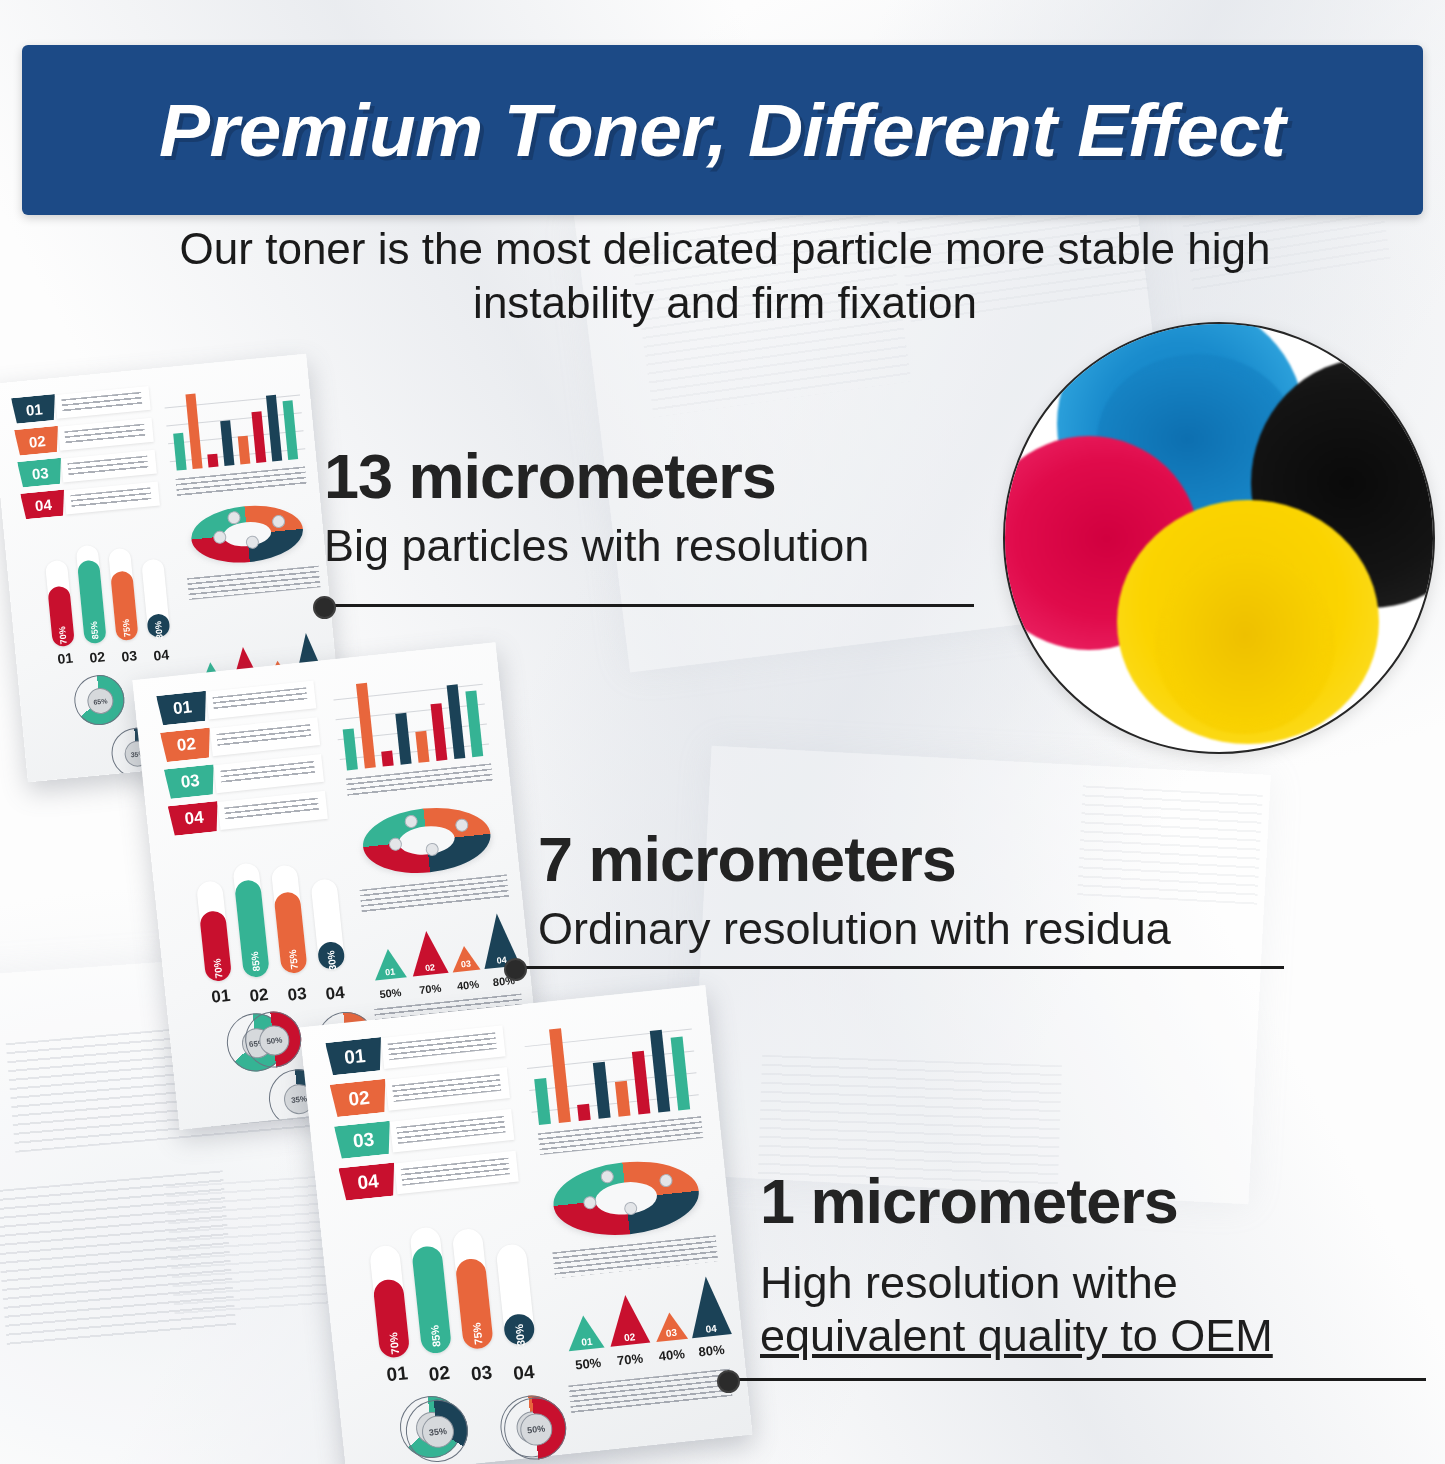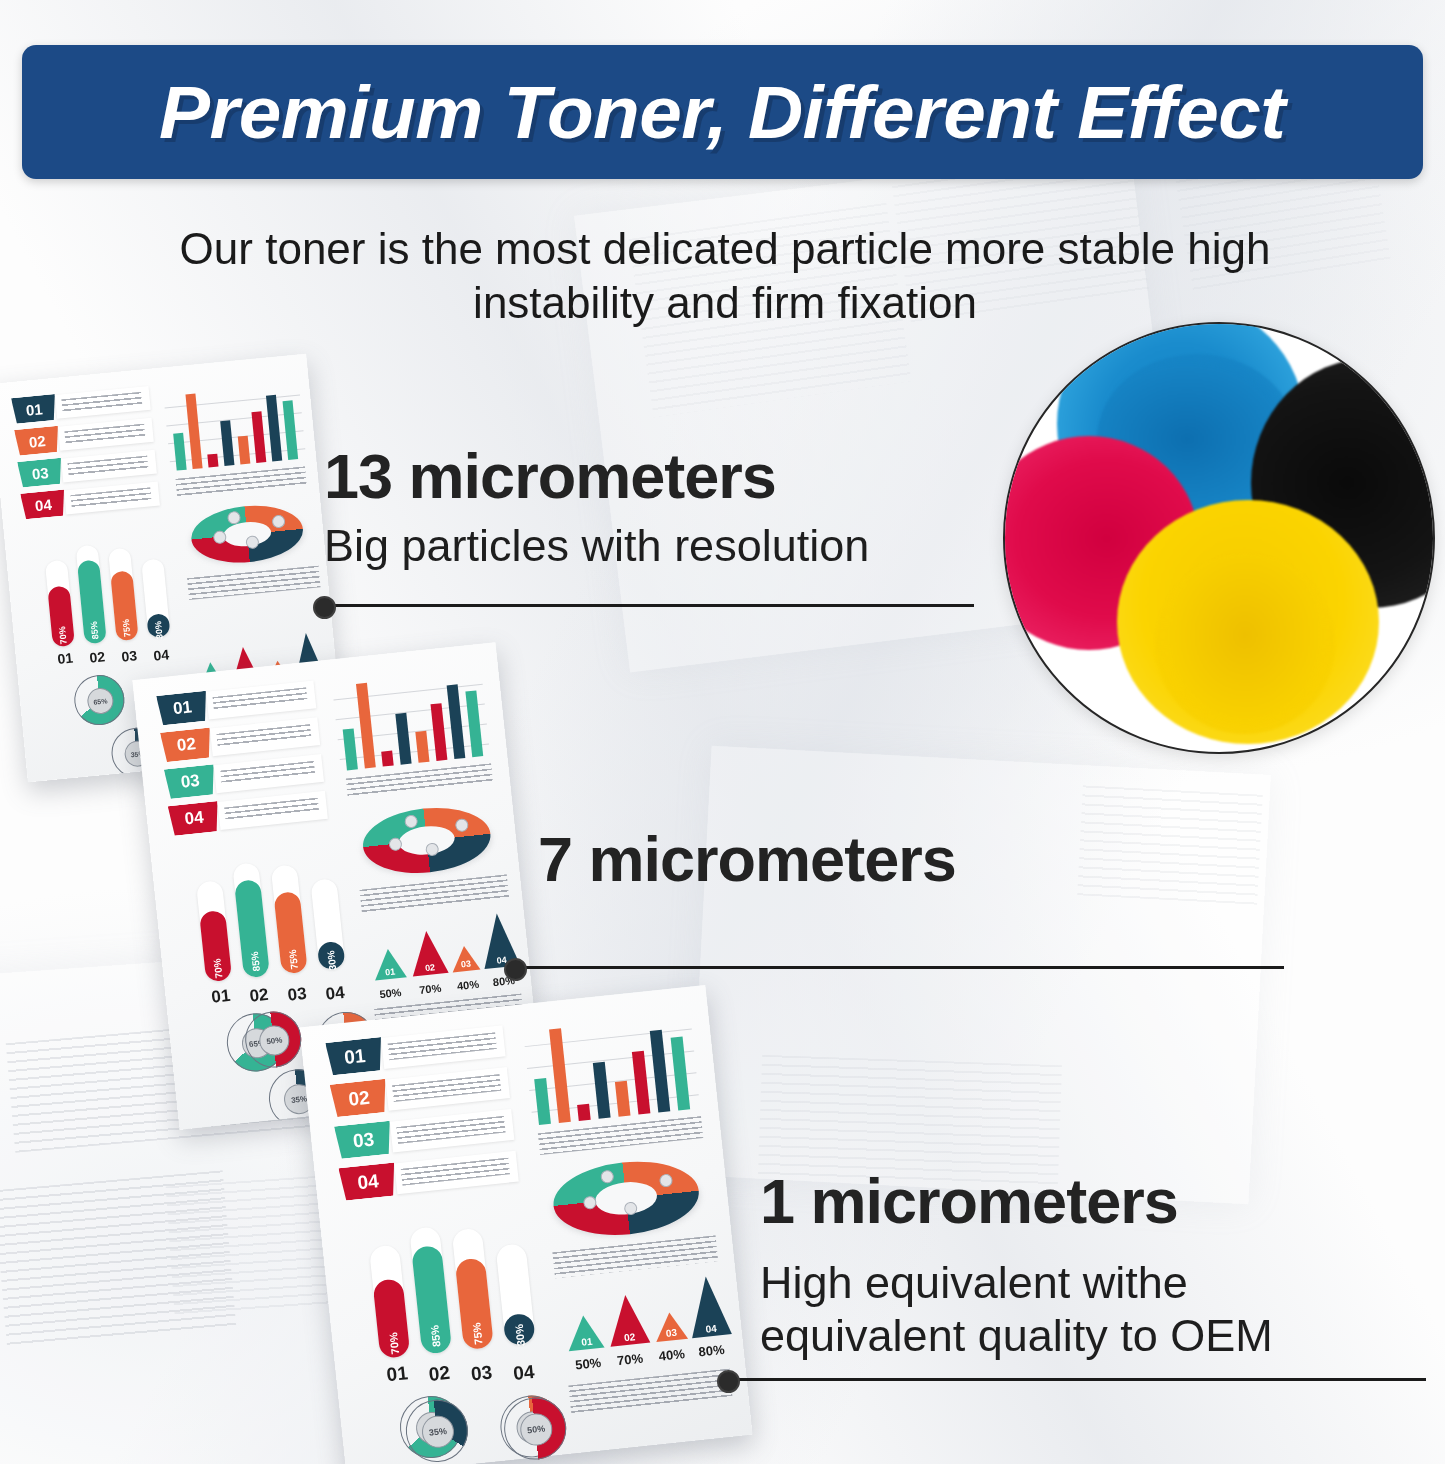--- a/index.html
+++ b/index.html
@@ -48,22 +48,22 @@
       rgba(255,255,255,0) 2px,
       rgba(255,255,255,0) 9px);
   }
 
   
   .banner {
     position: absolute;
     left: 22px;
     top: 45px;
     width: 1401px;
-    height: 134px;
-    border-radius: 14px;
+    height: 170px;
+    border-radius: 6px;
     box-sizing: border-box;
     display: flex;
     align-items: center;
     justify-content: center;
     box-shadow: 0 3px 10px rgba(0,0,0,.18);
   }
   .banner-title {
     font-size: 75px;
     font-weight: bold;
     font-style: italic;
@@ -705,25 +705,26 @@
 
   <div class="callout" style="left:324px;top:443px;width:660px;">
     <div class="big">13 micrometers</div>
     <div class="sub">Big particles with resolution</div>
   </div>
   <div class="rule" style="left:322px;top:604px;width:652px;"></div>
   <div class="rule-dot" style="left:313px;top:596px;"></div>
 
   <div class="callout" style="left:538px;top:826px;width:760px;">
     <div class="big">7 micrometers</div>
+    <div class="sub">Ordinary resolution with residua</div>
   </div>
   <div class="rule" style="left:512px;top:966px;width:772px;"></div>
   <div class="rule-dot" style="left:504px;top:958px;"></div>
 
   <div class="callout" style="left:760px;top:1168px;width:620px;">
     <div class="big">1 micrometers</div>
-    <div class="sub two-line" style="margin-top:22px;">High equivalent withe</div>
-    <div class="sub two-line" style="margin-top:0;">equivalent quality to OEM</div>
+    <div class="sub two-line" style="margin-top:22px;">High resolution withe</div>
+    <div class="sub two-line" style="margin-top:0;text-decoration:underline;">equivalent quality to OEM</div>
   </div>
   <div class="rule" style="left:726px;top:1378px;width:700px;"></div>
   <div class="rule-dot" style="left:717px;top:1370px;"></div>
 
 </div>
 
 </body></html>

